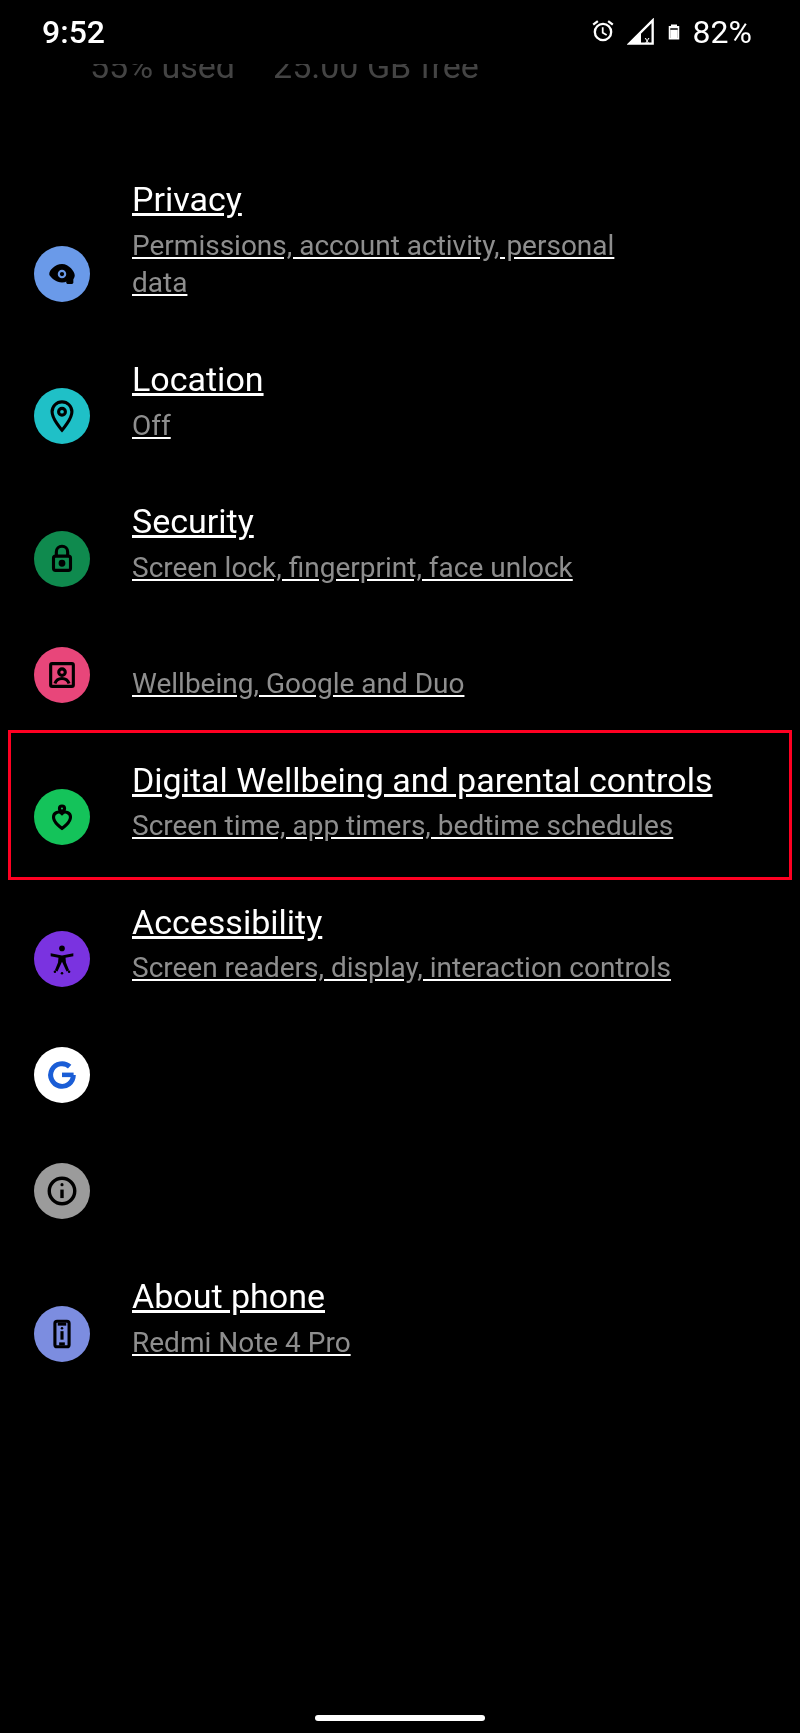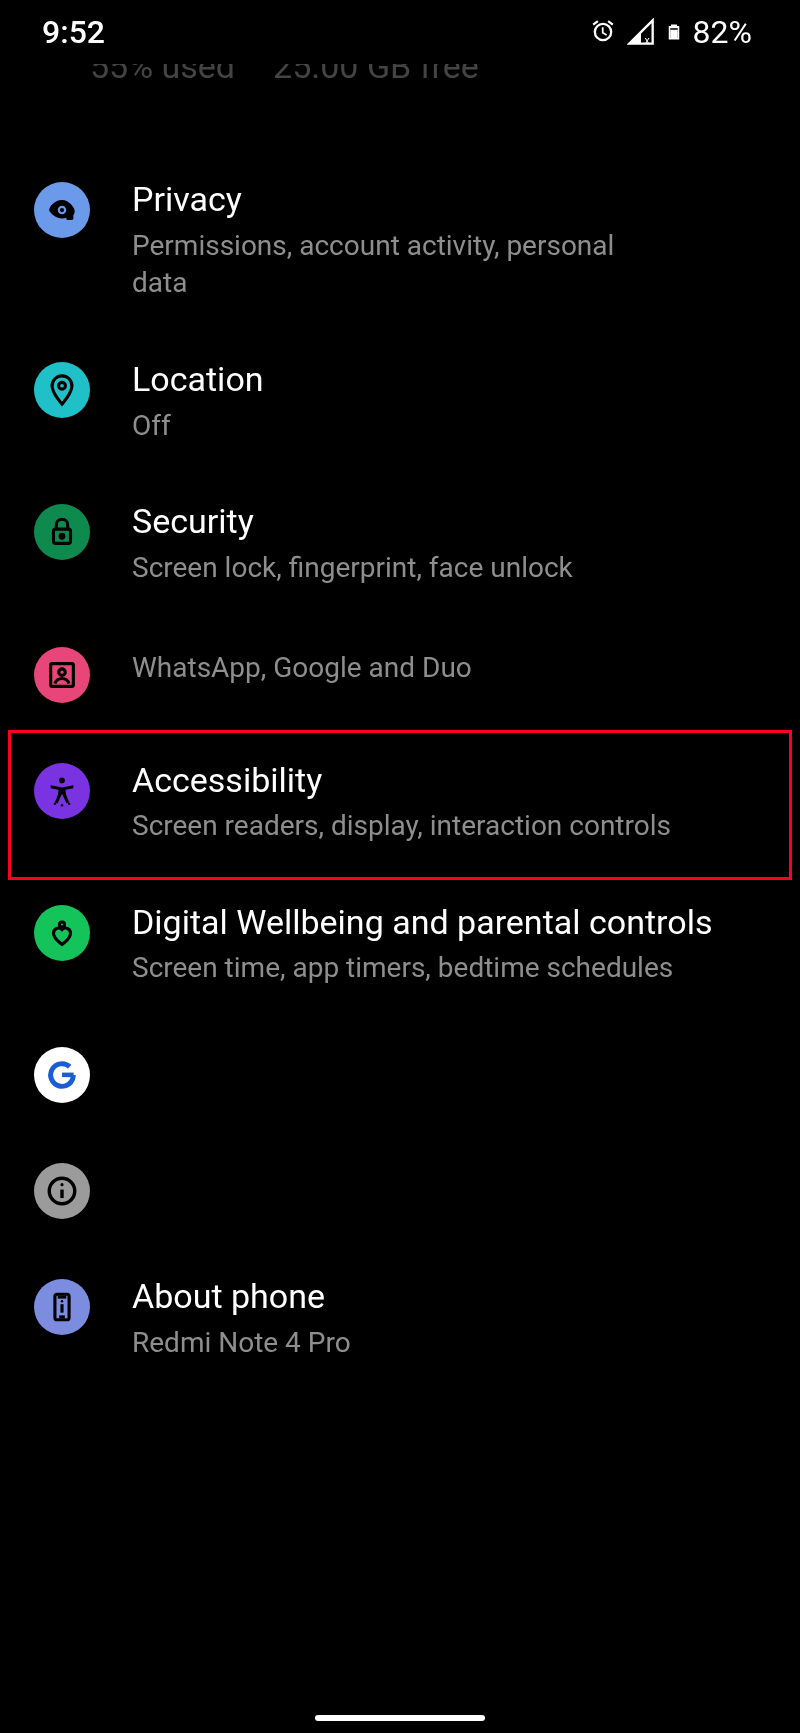--- a/index.html
+++ b/index.html
@@ -4,21 +4,21 @@
   <style>
     * { margin:0; padding:0; box-sizing:border-box; }
     html,body { width:800px; height:1733px; background:#000; color:#fff; font-family:Roboto, "Segoe UI", Arial, sans-serif; overflow:hidden; }
     .status-bar { position:absolute; top:0; left:0; right:18px; height:64px; display:flex; align-items:center; justify-content:space-between; padding:0 30px; font-size:32px; font-weight:500; }
     .status-left { margin-left:12px; }
     .status-right { display:flex; align-items:center; gap:10px; font-weight:400; }
     .status-right svg { display:block; fill:#fff; }
     .content { position:absolute; top:64px; left:0; right:0; bottom:0; overflow:hidden; }
     .partial { color:#444; font-size:34px; padding:0 34px 4px 90px; display:flex; gap:38px; margin-top:-18px; }
     .list { padding:60px 0 0 0; }
-    .row { display:flex; align-items:flex-start; padding:28px 34px; }
+    .row { display:flex; align-items:flex-end; padding:28px 34px;text-decoration:underline; }
     .icon-circle { flex:0 0 56px; width:56px; height:56px; border-radius:50%; display:flex; align-items:center; justify-content:center; margin-right:42px; margin-top:4px; }
     .icon-circle svg { width:34px; height:34px; display:block; }
     .row-text .title { font-size:34px; font-weight:400; line-height:1.25; color:#fff; }
     .row-text .subtitle { font-size:28px; color:#8e8e8e; line-height:1.35; margin-top:6px; max-width:540px; }
     .wide .row-text .subtitle { max-width:560px; }
     .highlight { position:absolute; border:3px solid #ff0022; pointer-events:none; }
     .navbar { position:absolute; bottom:12px; left:50%; transform:translateX(-50%); width:170px; height:6px; background:#fff; border-radius:3px; }
     
     .c-privacy   { background:#6a9ae9; }
     .c-location  { background:#1fc0c7; }
@@ -109,50 +109,50 @@
 
     <div class="row">
       <div class="icon-circle c-accounts">
         <svg viewBox="0 0 24 24" fill="none" stroke="#000" stroke-width="2.2">
             <rect x="4" y="4" width="16" height="16" rx="1"></rect>
             <circle cx="12" cy="10" r="2.3"></circle>
             <path d="M7 18c.8-2.3 2.8-3.5 5-3.5s4.2 1.2 5 3.5"></path>
           </svg>
       </div>
       <div class="row-text">
-        <div class="subtitle">WhatsApp, Google and Duo</div>
+        <div class="subtitle">Wellbeing, Google and Duo</div>
+      </div>
+    </div>
+
+    <div class="row wide">
+      <div class="icon-circle c-digital">
+        <svg viewBox="0 0 24 24" fill="none" stroke="#000" stroke-width="2.2">
+            <circle cx="12" cy="6" r="1.8"></circle>
+            <path d="M12 20s-6-3.8-6-8a3.5 3.5 0 0 1 6-2.4A3.5 3.5 0 0 1 18 12c0 4.2-6 8-6 8z"></path>
+          </svg>
+      </div>
+      <div class="row-text">
+        <div class="title">Digital Wellbeing and parental controls</div>
+        <div class="subtitle">Screen time, app timers, bedtime schedules</div>
       </div>
     </div>
 
     <div class="row" id="row-accessibility">
       <div class="icon-circle c-access">
         <svg viewBox="0 0 24 24" fill="#000">
             <circle cx="12" cy="4.5" r="2"></circle>
             <path d="M4 8l8 1.5L20 8v2l-5.5 1.2.3 3.3 2.2 5.5-1.8.8L12 14l-3.2 6.8-1.8-.8 2.2-5.5.3-3.3L4 10V8z"></path>
             <circle cx="7" cy="21" r="0.9"></circle>
             <circle cx="12" cy="22" r="0.9"></circle>
             <circle cx="17" cy="21" r="0.9"></circle>
           </svg>
       </div>
       <div class="row-text">
         <div class="title">Accessibility</div>
         <div class="subtitle">Screen readers, display, interaction controls</div>
-      </div>
-    </div>
-
-    <div class="row wide">
-      <div class="icon-circle c-digital">
-        <svg viewBox="0 0 24 24" fill="none" stroke="#000" stroke-width="2.2">
-            <circle cx="12" cy="6" r="1.8"></circle>
-            <path d="M12 20s-6-3.8-6-8a3.5 3.5 0 0 1 6-2.4A3.5 3.5 0 0 1 18 12c0 4.2-6 8-6 8z"></path>
-          </svg>
-      </div>
-      <div class="row-text">
-        <div class="title">Digital Wellbeing and parental controls</div>
-        <div class="subtitle">Screen time, app timers, bedtime schedules</div>
       </div>
     </div>
 
     <div class="row">
       <div class="icon-circle c-google">
         <svg viewBox="0 0 24 24">
             <path fill="none" stroke="#1a5dd6" stroke-width="3.5" d="M20 12a8 8 0 1 1-2.6-5.9"></path>
             <path fill="#1a5dd6" d="M12 10.3h8.2v3.2H12z"></path>
           </svg>
       </div>

